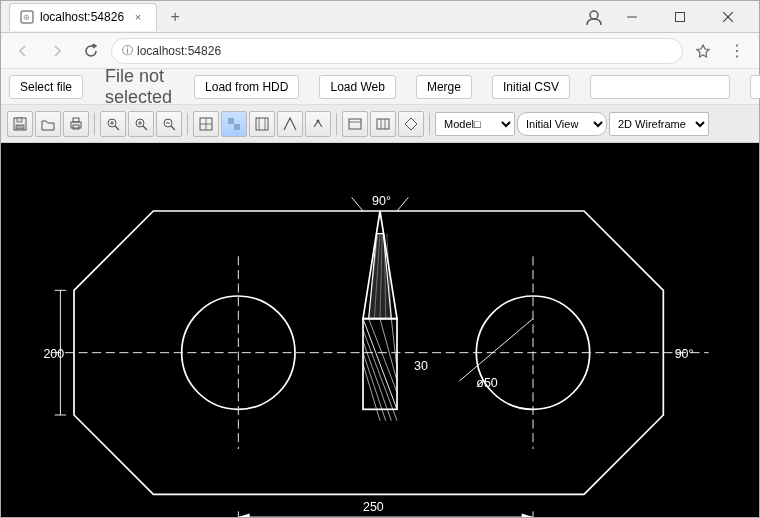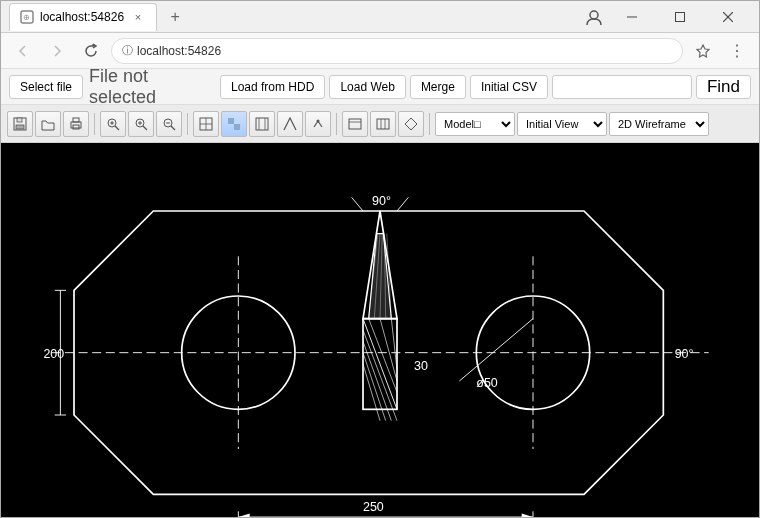--- a/index.html
+++ b/index.html
@@ -25,21 +25,21 @@
     .address-bar { height: 36px; background: #f8f8f8; display: flex; align-items: center; padding: 0 8px; gap: 6px; border-bottom: 1px solid #e0e0e0; }
     .nav-btn { width: 28px; height: 28px; display: flex; align-items: center; justify-content: center; border-radius: 50%; cursor: pointer; color: #666; }
     .nav-btn.disabled { color: #ccc; cursor: default; }
     .address-input { flex: 1; height: 26px; border: 1px solid #ddd; border-radius: 13px; padding: 0 10px; font-size: 12px; background: #fff; display: flex; align-items: center; gap: 4px; }
     .address-input .lock-icon { color: #666; font-size: 11px; }
     .address-text { font-size: 12px; color: #333; }
     .star-btn { width: 28px; height: 28px; display: flex; align-items: center; justify-content: center; cursor: pointer; color: #666; }
     .menu-btn { width: 28px; height: 28px; display: flex; align-items: center; justify-content: center; cursor: pointer; color: #666; font-size: 16px; }
 
     
-    .toolbar { height: 36px; background: #f4f4f4; border-bottom: 1px solid #ddd; display: flex; align-items: center; padding: 0 8px; gap: 4px; }
+    .toolbar { height: 36px; background: #f4f4f4; border-bottom: 1px solid #ddd; display: flex; align-items: center; padding: 0 8px; gap: 20px; }
     .toolbar-btn { height: 24px; padding: 0 10px; border: 1px solid #ccc; border-radius: 3px; background: #fff; font-size: 12px; cursor: pointer; display: flex; align-items: center; white-space: nowrap; }
     .toolbar-input { height: 24px; width: 140px; border: 1px solid #ccc; border-radius: 3px; padding: 0 6px; font-size: 12px; }
     .find-btn { height: 24px; padding: 0 10px; border: 1px solid #ccc; border-radius: 3px; background: #fff; font-size: 17px; cursor: pointer; }
 
     
     .cad-toolbar { height: 38px; background: #ebebeb; border-bottom: 1px solid #d0d0d0; display: flex; align-items: center; padding: 0 6px; gap: 2px; }
     .cad-btn { width: 26px; height: 26px; border: 1px solid #bbb; border-radius: 2px; background: linear-gradient(to bottom, #f8f8f8, #e8e8e8); display: flex; align-items: center; justify-content: center; cursor: pointer; font-size: 10px; color: #333; }
     .cad-separator { width: 1px; height: 22px; background: #bbb; margin: 0 3px; }
     .cad-select { height: 24px; border: 1px solid #bbb; border-radius: 2px; font-size: 11px; padding: 1px 4px; background: #fff; cursor: pointer; }
 
@@ -229,21 +229,21 @@
     <div class="cad-btn">
       <svg width="14" height="14" viewBox="0 0 14 14">
           <path d="M7 1 L13 7 L7 13 L1 7 Z" fill="none" stroke="#555" stroke-width="1"></path>
         </svg>
     </div>
     <div class="cad-separator"></div>
 
     <select class="cad-select" style="width:80px;">
       <option>Model□</option>
     </select>
-    <select class="cad-select" style="width:90px;">
+    <select class="cad-select" style="width:90px;border-radius:10px;">
       <option>Initial View</option>
     </select>
     <select class="cad-select" style="width:100px;">
       <option>2D Wireframe</option>
     </select>
   </div>
 
   <div class="canvas-area">
     <svg class="drawing" viewBox="0 0 620 330" preserveAspectRatio="xMidYMid meet">
 

